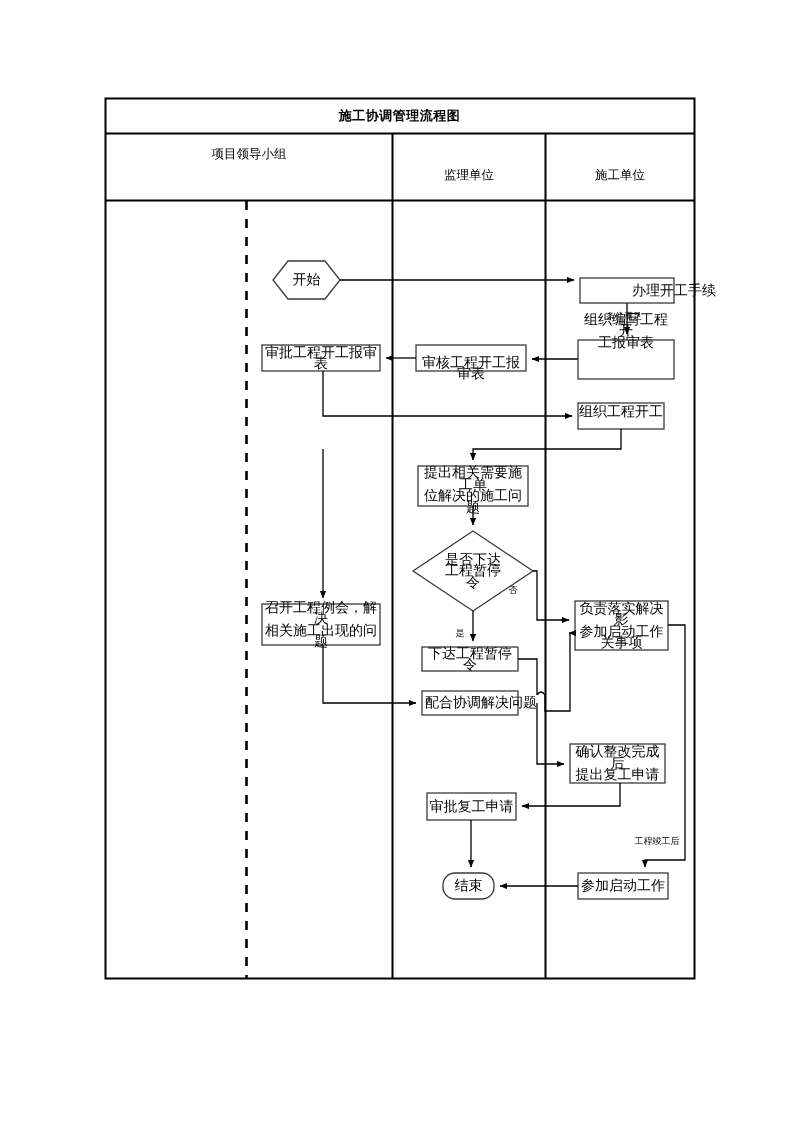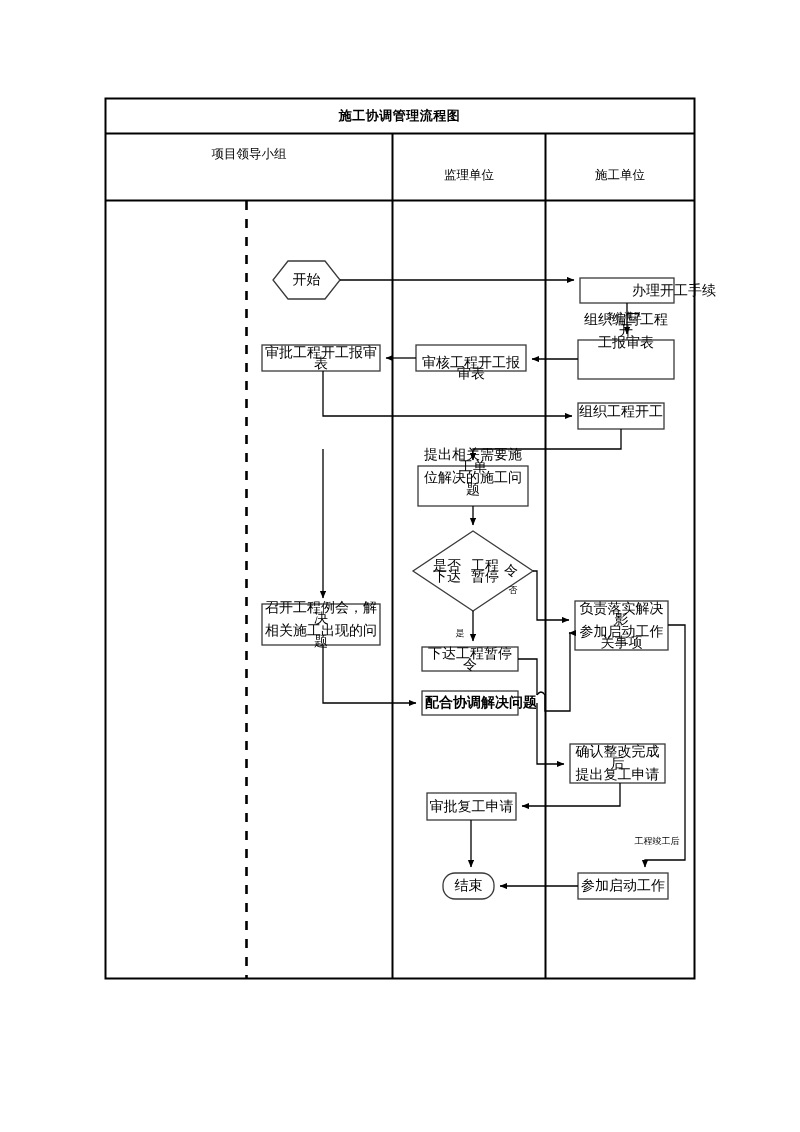--- a/index.html
+++ b/index.html
@@ -112,45 +112,45 @@
   <span>组织编写工程开</span>
   <span>工报审表</span>
 </div>
 
 <div class="node-label" style="left:416px;top:355px;width:110px;height:26px;">审核工程开工报审表</div>
 
 <div class="node-label" style="left:262px;top:345px;width:118px;height:26px;">审批工程开工报审表</div>
 
 <div class="node-label" style="left:578px;top:403px;width:86px;height:18px;text-align:center;">组织工程开工</div>
 
-<div class="node-label" style="left:418px;top:452px;width:110px;height:40px;flex-direction:column;">
+<div class="node-label" style="left:418px;top:470px;width:110px;height:40px;flex-direction:column;">
   <span>提出相关需要施工单</span>
   <span>位解决的施工问题</span>
 </div>
 
-<div class="node-label" style="left:428px;top:546px;width:90px;height:50px;flex-direction:row;">
+<div class="node-label" style="left:428px;top:546px;width:90px;height:50px;flex-direction:column;">
   <span>是否下达</span>
   <span>工程暂停</span>
   <span>令</span>
 </div>
 
 <div class="node-label" style="left:262px;top:604px;width:118px;height:41px;flex-direction:column;">
   <span>召开工程例会，解决</span>
   <span>相关施工出现的问题</span>
 </div>
 
 <div class="node-label" style="left:575px;top:601px;width:93px;height:49px;flex-direction:column;">
   <span>负责落实解决影</span>
   <span>参加启动工作</span>
   <span>关事项</span>
 </div>
 
 <div class="node-label" style="left:422px;top:647px;width:96px;height:24px;">下达工程暂停令</div>
 
-<div class="node-label" style="left:422px;top:691px;width:118px;height:24px;font-weight:bold;">配合协调解决问题</div>
+<div class="node-label" style="left:422px;top:691px;width:118px;height:24px;">配合协调解决问题</div>
 
 <div class="node-label" style="left:570px;top:744px;width:95px;height:39px;flex-direction:column;">
   <span>确认整改完成后</span>
   <span>提出复工申请</span>
 </div>
 
 <div class="node-label" style="left:427px;top:793px;width:89px;height:27px;">审批复工申请</div>
 
 <div class="node-label" style="left:578px;top:873px;width:90px;height:26px;">参加启动工作</div>
 

